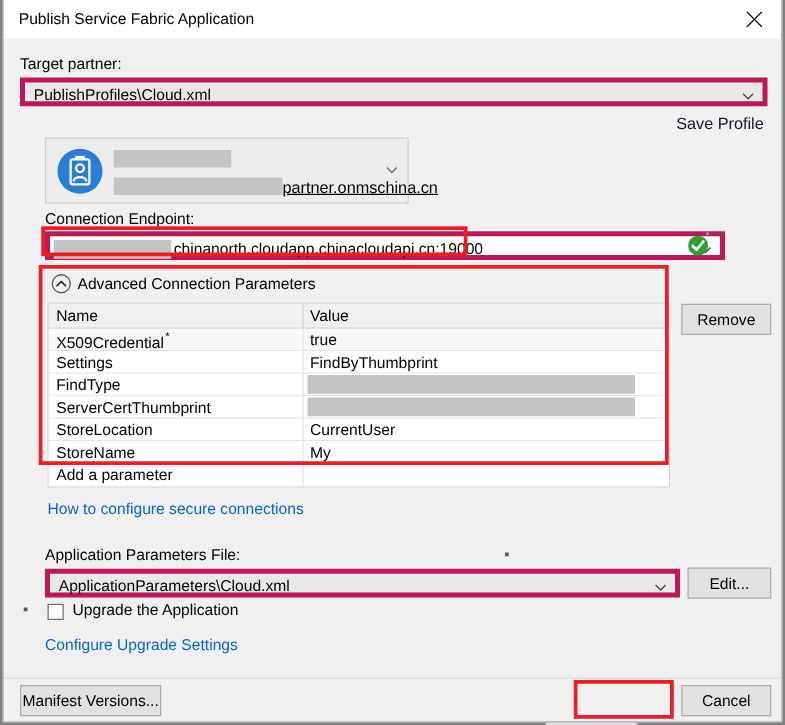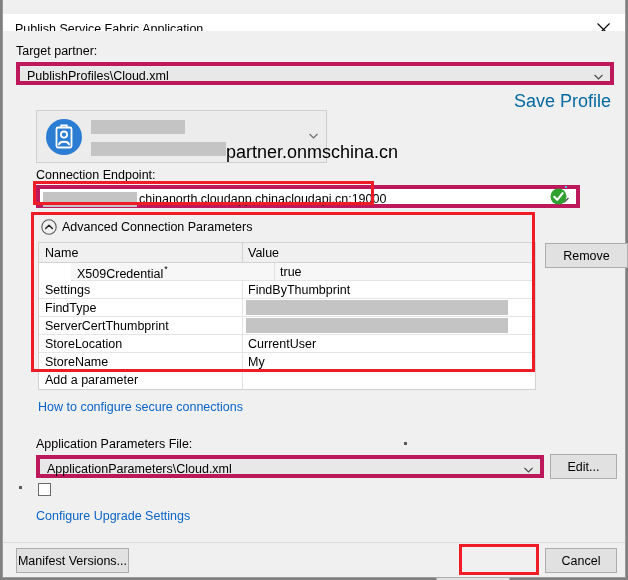--- a/index.html
+++ b/index.html
@@ -26,21 +26,21 @@
     width: 624px;
     height: 578px;
     background: #f0f0f0;
     border: 1px solid #9a9a9a;
     border-top: none;
     box-sizing: border-box;
   }
 
   .titlebar {
     position: absolute;
-    left: 0; top: 14px;
+    left: 0; top: 0;
     width: 100%;
     height: 31px;
     background: #ffffff;
     box-sizing: border-box;
   }
   .titlebar-text {
     position: absolute;
     left: 12px;
     top: 8px;
     font-size: 12.5px;
@@ -78,22 +78,22 @@
   }
   .link {
     position: absolute;
     font-size: 12.5px;
     color: #0a64c8;
     white-space: nowrap;
     cursor: pointer;
   }
   .disabled-link {
     position: absolute;
-    font-size: 18px;
-    color: #0369a1;
+    font-size: 13px;
+    color: #0f172a;
     white-space: nowrap;
   }
 
   .combo {
     position: absolute;
     box-sizing: border-box;
     background: #e8e8e8;
     border: 4px solid #be185d;
     height: 23px;
   }
@@ -144,23 +144,24 @@
     width: 38px;
     height: 38px;
   }
   .avatar svg { display: block; }
   .redact {
     position: absolute;
     background: #c4c4c4;
   }
   .account-domain {
     position: absolute;
-    font-size: 18px;
-    color: #000;
-    white-space: nowrap;
+    font-size: 13px;
+    color: #000;
+    white-space: nowrap;
+    text-decoration: underline;
   }
 
   
   .grid {
     position: absolute;
     box-sizing: border-box;
     background: #ffffff;
     border: 1px solid #d2d2d2;
   }
   .grid-row {
@@ -168,21 +169,21 @@
     height: 18px;
     box-sizing: border-box;
     border-bottom: 1px solid #e4e4e4;
     background: #ffffff;
   }
   .grid-row.header {
     background: #f0f0f0;
     height: 20px;
     border-bottom: 1px solid #d2d2d2;
   }
-  .grid-row.alt { background: #f7f7f7; margin-left: 32px; }
+  .grid-row.alt { background: #f7f7f7; }
   .cell-name {
     position: absolute;
     left: 6px;
     top: 2px;
     font-size: 12.5px;
     white-space: nowrap;
     color: #000;
   }
   .grid-row.header .cell-name,
   .grid-row.header .cell-value { top: 3px; }
@@ -408,41 +409,42 @@
         <span class="cell-name">StoreName</span>
         <span class="cell-value">My</span>
       </div>
 
       <div class="grid-row" style="border-bottom:none;">
         <span class="col-divider"></span>
         <span class="cell-name">Add a parameter</span>
       </div>
     </div>
 
-    <div class="btn" style="left:542px; top:212px; width:83px;">Remove</div>
+    <div class="btn" style="left:542px; top:212px; width:72px;">Remove</div>
 
     <div class="link" style="left:35px; top:369px;">How to configure secure connections</div>
 
     <span class="artifact" style="left:401px; top:411px;"></span>
     <span class="artifact" style="left:16px; top:455px;"></span>
 
     <div class="label" style="left:33px; top:406px;">Application Parameters File:</div>
 
     <div class="combo" style="left:33px; top:424px; width:508px;">
       <span class="combo-text">ApplicationParameters\Cloud.xml</span>
       <span class="combo-arrow">
         <svg width="9" height="6" viewBox="0 0 9 6">
             <path d="M0.5 1 L4.5 5 L8.5 1" fill="none" stroke="#4a4a4a" stroke-width="1.1"></path>
           </svg>
       </span>
     </div>
 
     <div class="btn" style="left:547px; top:423px; width:67px;">Edit...</div>
 
     <span class="checkbox-box" style="left:35px; top:452px;"></span>
+    <div class="label" style="left:55px; top:450px;">Upgrade the Application</div>
 
     <div class="link" style="left:33px; top:478px;">Configure Upgrade Settings</div>
 
     <div class="footer-sep" style="top:511px;"></div>
 
     <div class="btn" style="left:13px; top:517px; width:113px;">Manifest Versions...</div>
 
     <div class="btn" style="left:433px; top:517px; width:74px;margin-top:29px;">Publish</div>
 
     <div class="btn" style="left:542px; top:517px; width:72px;">Cancel</div>

